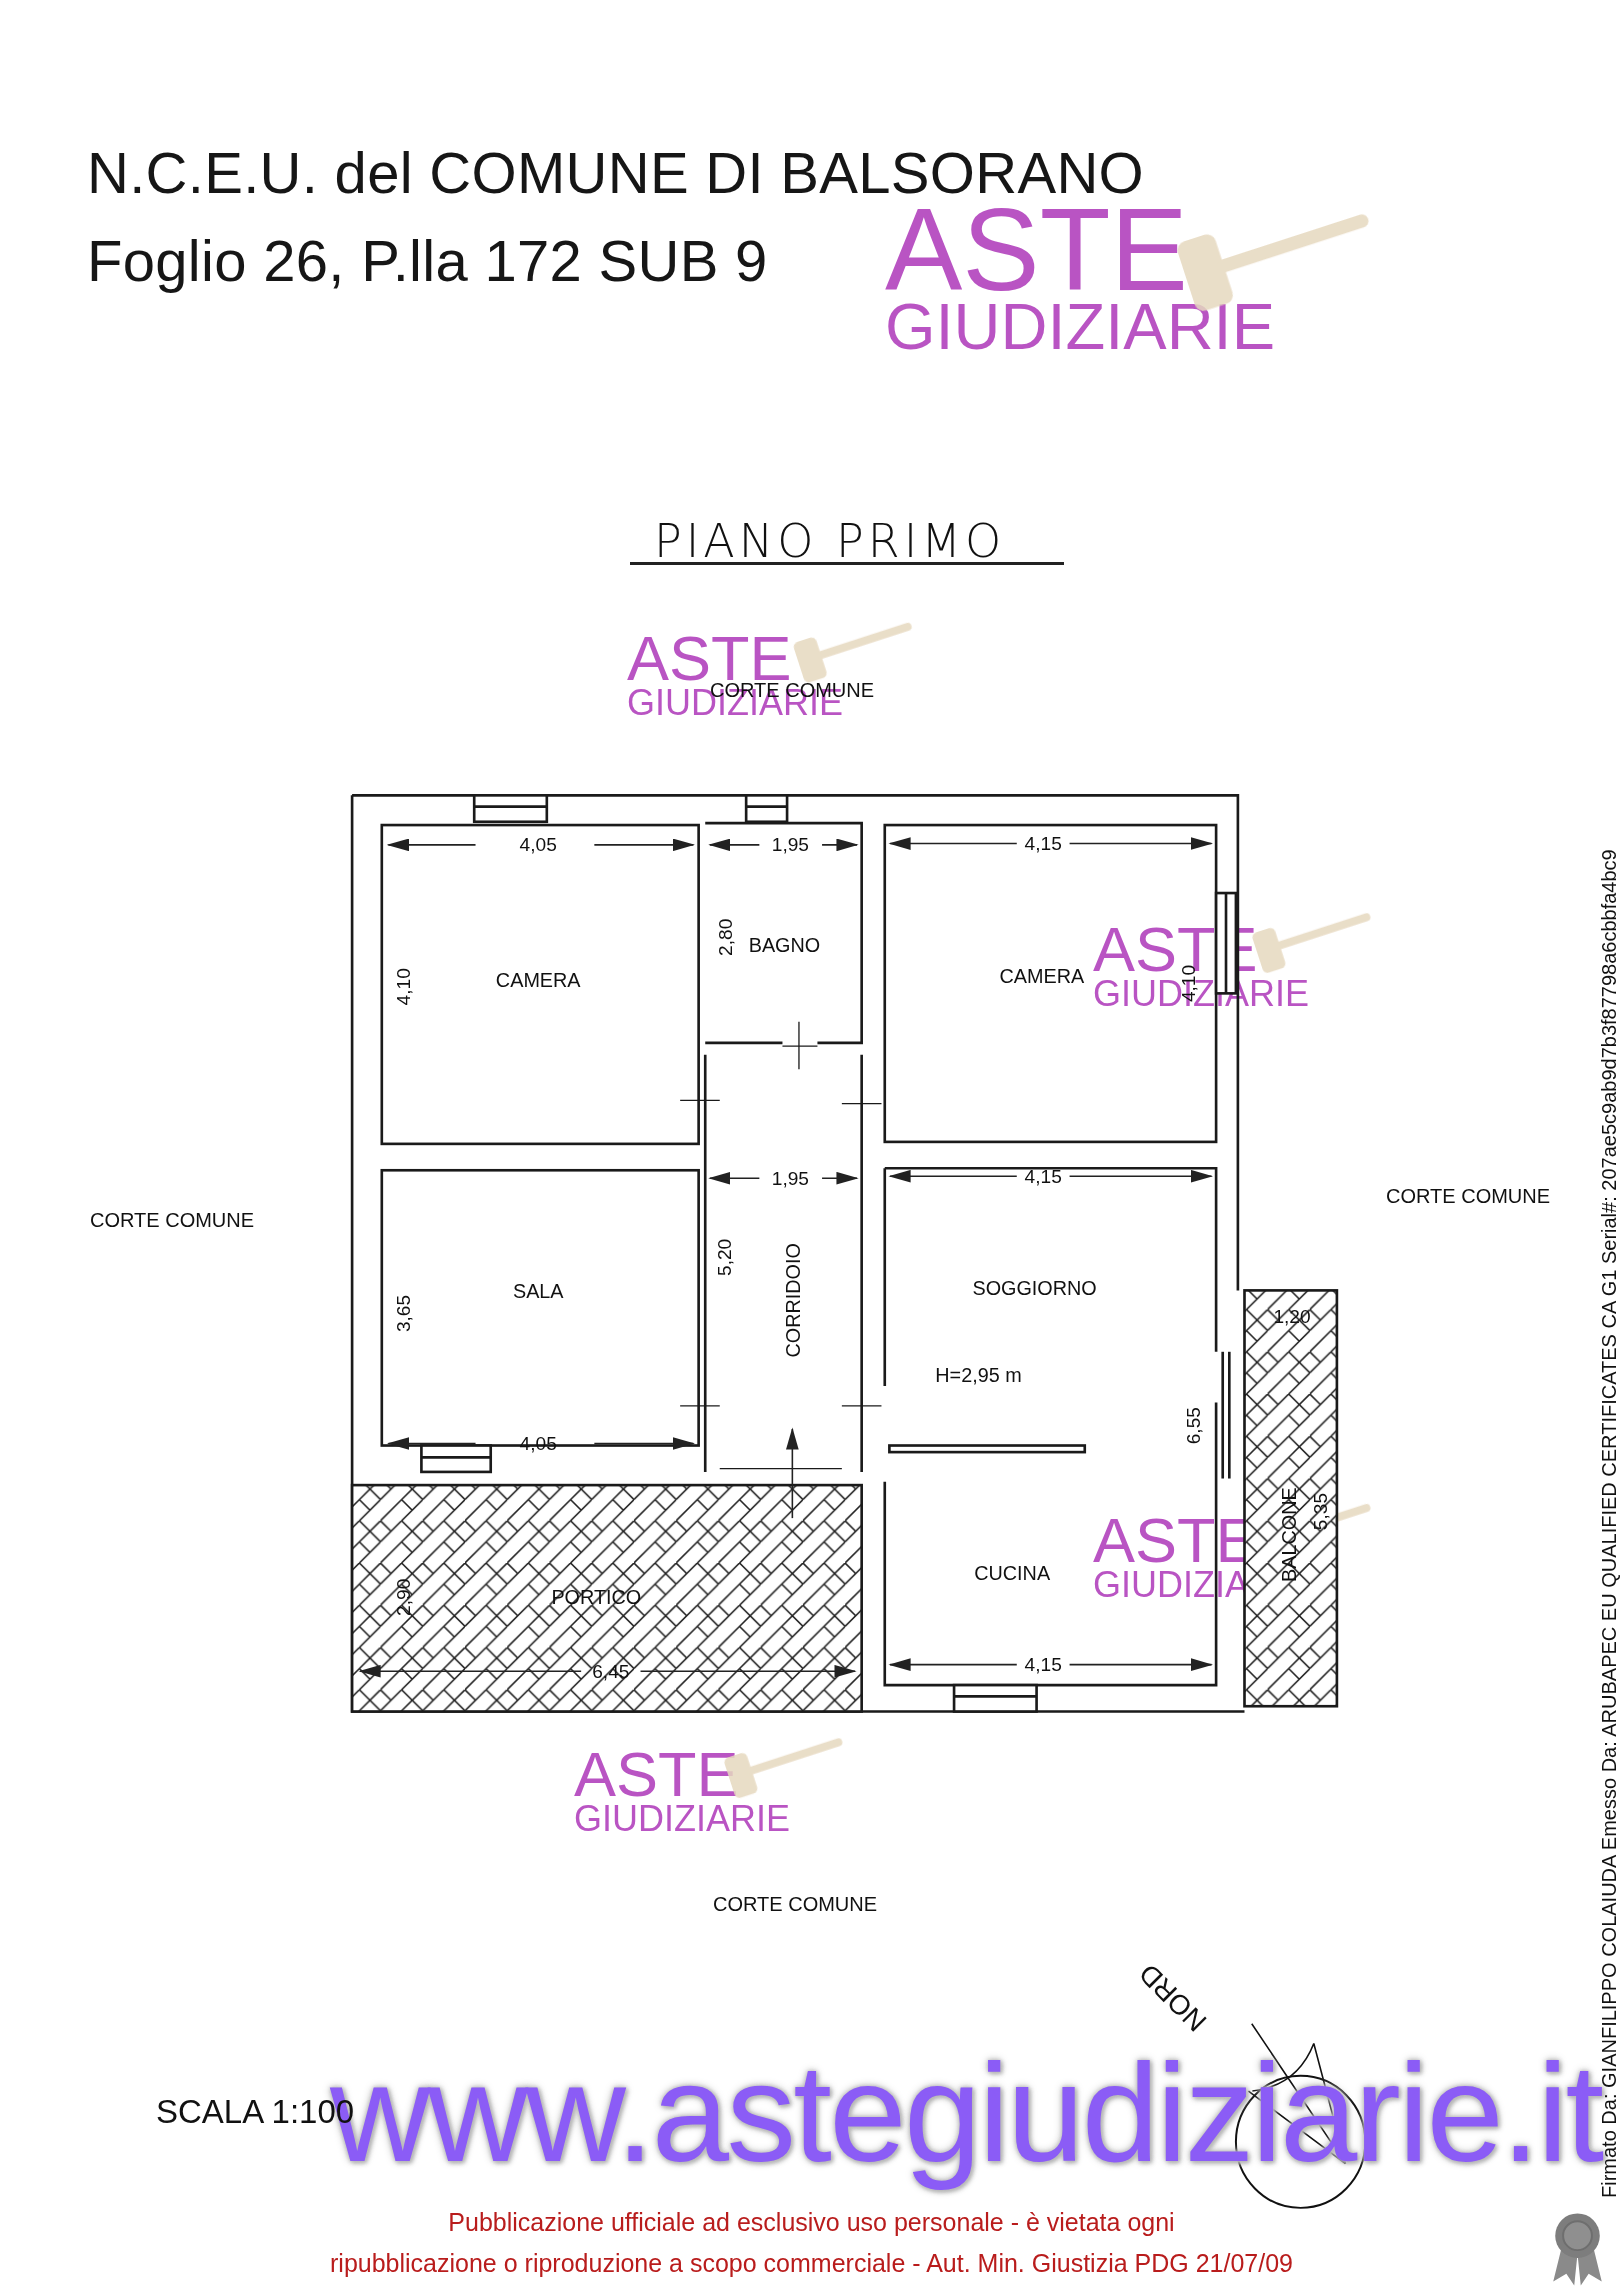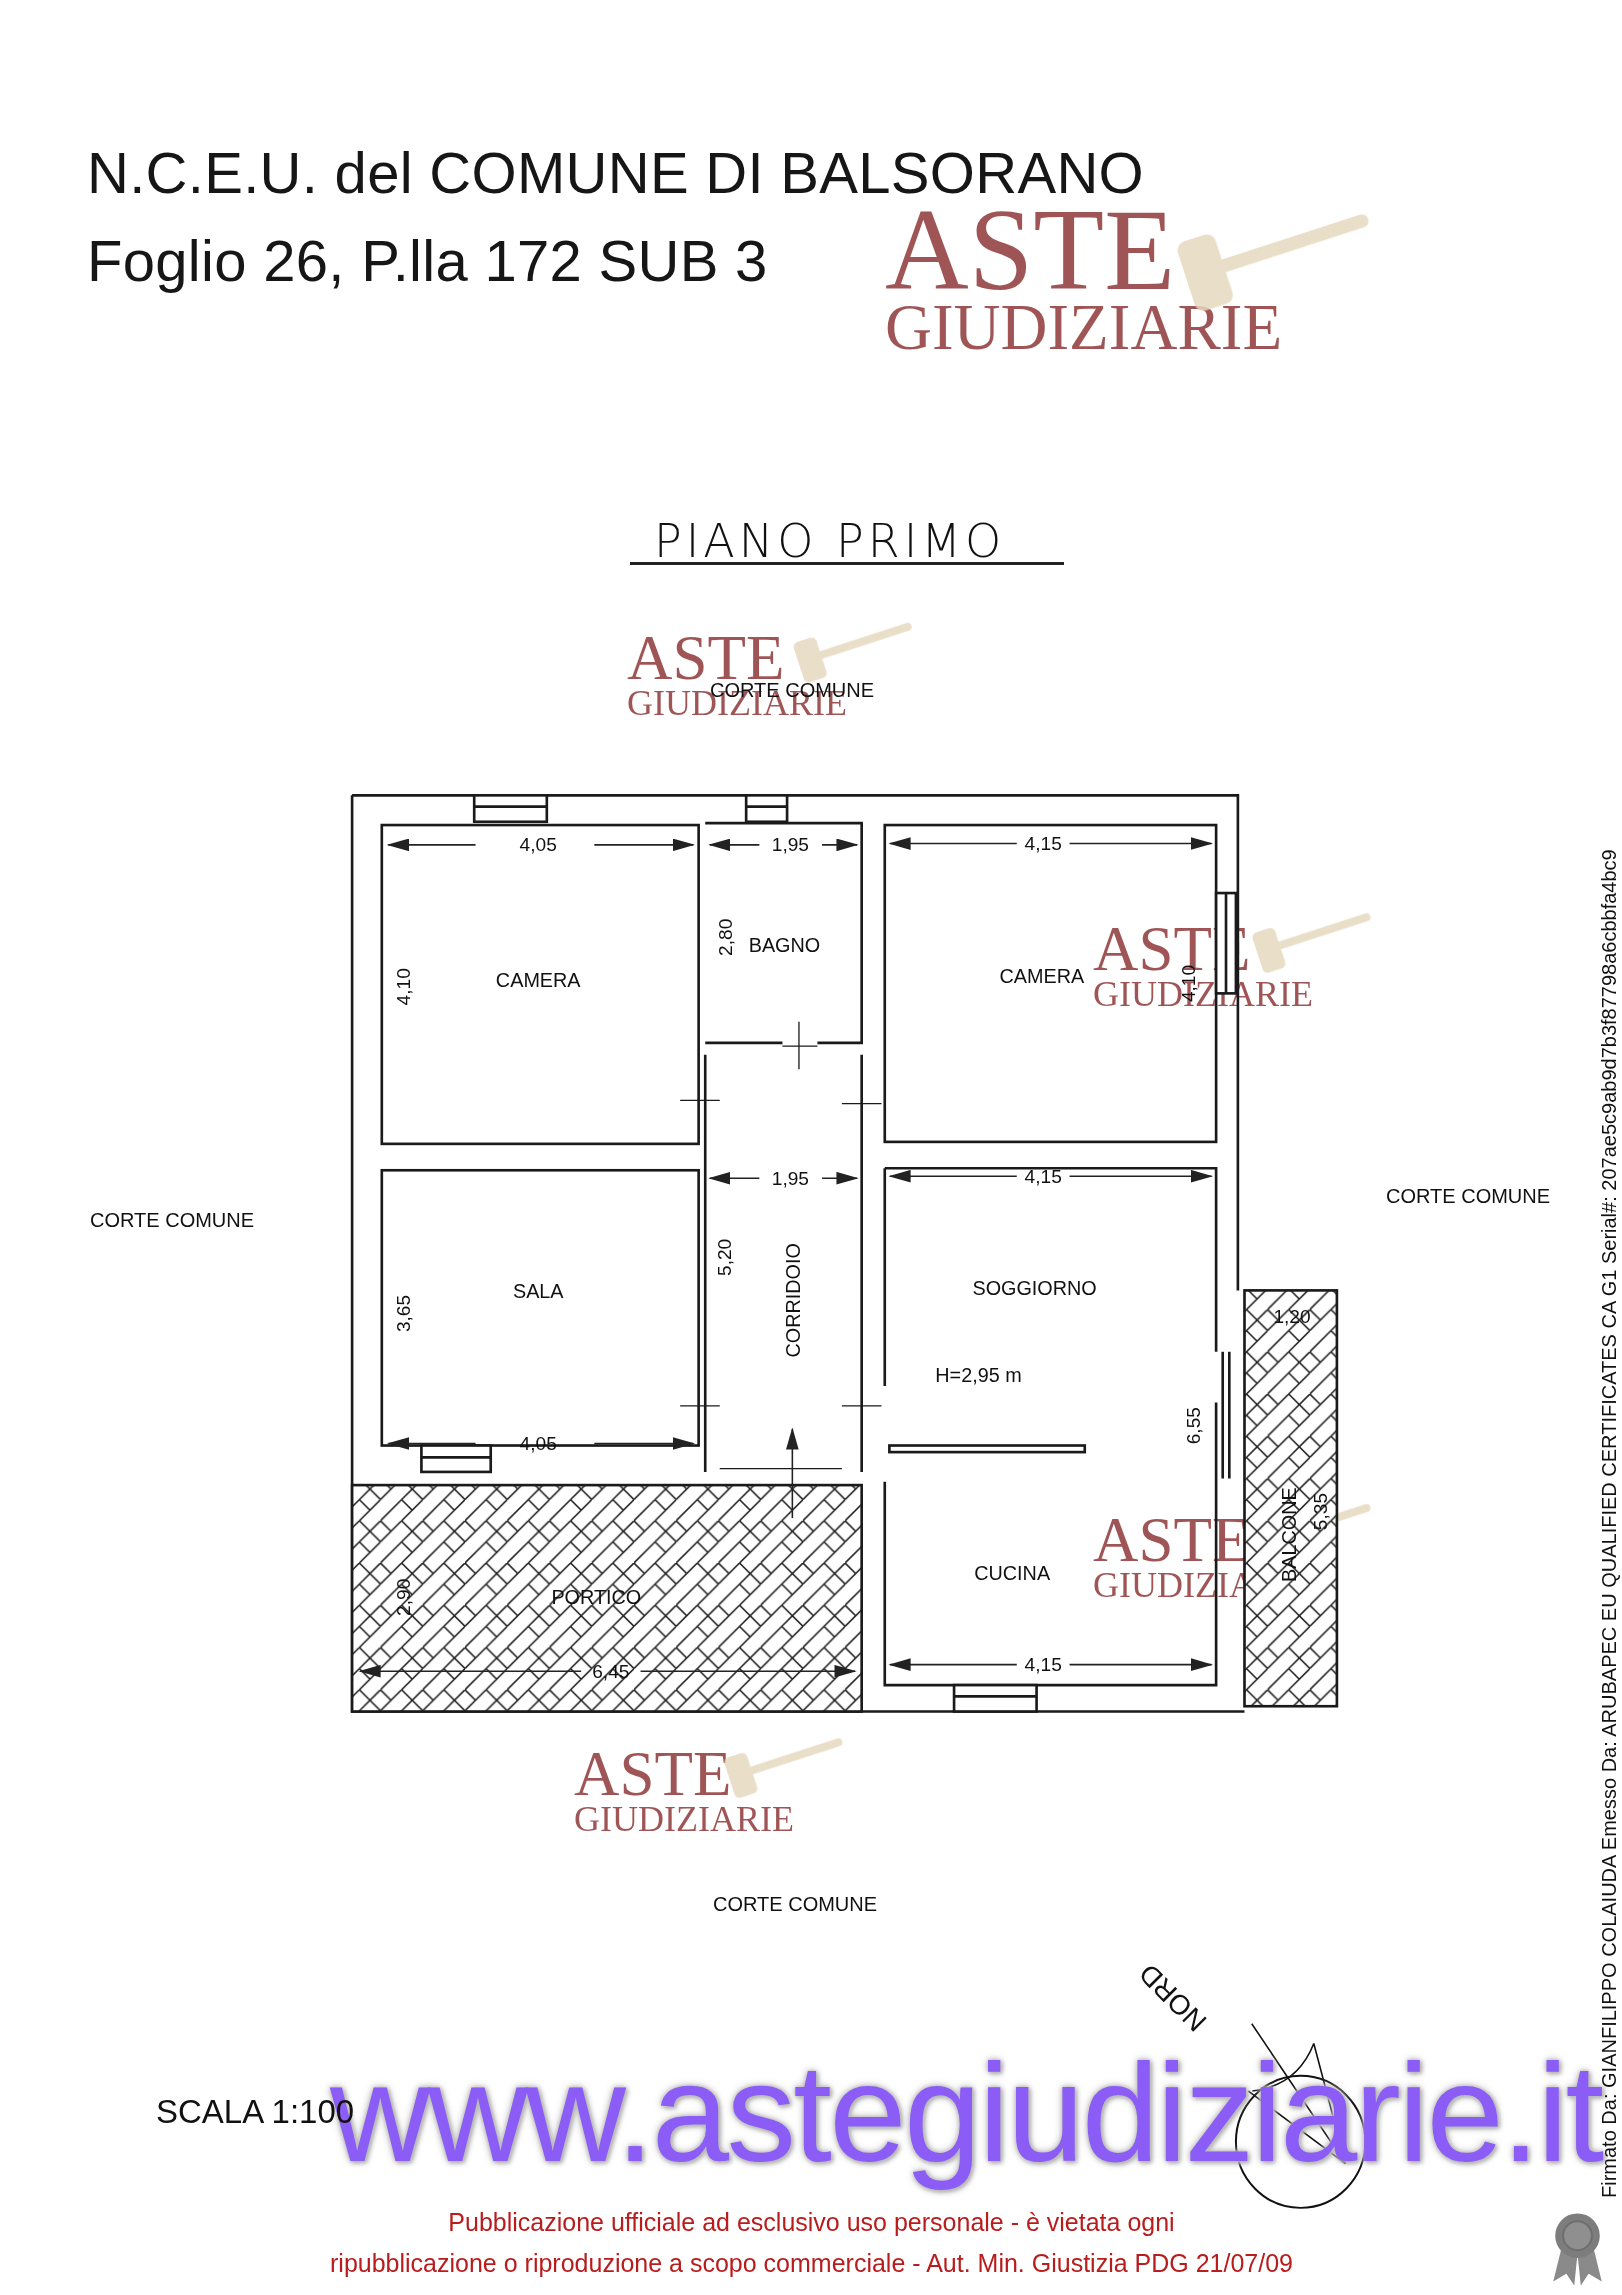--- a/index.html
+++ b/index.html
@@ -1,37 +1,37 @@
 <!DOCTYPE html>
 <html style="font-size:10.6px"><head>
 <meta charset="utf-8">
 <style>
   html,body{margin:0;padding:0;background:#fff;}
   body{width:1623px;height:2295px;position:relative;overflow:hidden;font-family:"Liberation Sans",sans-serif;color:#111;}
   .abs{position:absolute;}
   .title{left:87px;font-size:58px;line-height:1;color:#161616;white-space:nowrap;letter-spacing:0.3px;text-align:center;}
-  .wm{color:#7f1d1d;opacity:.75;font-family:Liberation Serif, serif;line-height:.9;white-space:nowrap;}
+  .wm{color:#a21caf;opacity:.75;font-family:Liberation Sans, sans-serif;line-height:.9;white-space:nowrap;}
   .wm .a{display:block;font-weight:300;}
   .wm .g{display:block;font-weight:300;}
   .plan{left:0;top:0;width:1623px;height:2295px;}
   .lbl{font-family:"Liberation Sans",sans-serif;fill:#111;}
   .big-wm{left:330px;top:2033px;font-size:139px;color:#8b5cf6;
           text-shadow:0 0 4px #bbb,0 0 8px #bbb,2px 2px 4px #aaa;letter-spacing:-2.6px;white-space:nowrap;}
   .notice{width:100%;text-align:center;font-size:25px;color:#b91c1c;line-height:41px;}
   .side{left:1598px;top:2198px;transform-origin:0 0;transform:rotate(-90deg);font-size:20px;white-space:nowrap;color:#111;font-family:"Liberation Sans",sans-serif;}
   .scale{left:156px;top:2093px;font-size:33px;}
   .piano{left:654px;top:514px;font-size:46px;letter-spacing:4px;font-family:"DejaVu Sans",sans-serif;font-weight:300;}
   .piano-line{left:630px;top:562px;width:434px;height:2.6px;background:#222;}
   .corte{font-size:20px;white-space:nowrap;}
 </style>
 </head>
 <body>
 
 <div class="abs title" style="top:144px;">N.C.E.U. del COMUNE DI BALSORANO</div>
-<div class="abs title" style="top:232px;">Foglio 26, P.lla 172 SUB 3</div>
+<div class="abs title" style="top:232px;">Foglio 26, P.lla 172 SUB 9</div>
 
 <div class="abs wm" style="left:885px;top:198px;font-size:116px;">
   <span class="a">ASTE</span>
   <span class="g" style="font-size:65px;margin-top:-4px;">GIUDIZIARIE</span>
 </div>
 <div class="abs wm" style="left:627px;top:630px;font-size:63px;">
   <span class="a">ASTE</span>
   <span class="g" style="font-size:36px;">GIUDIZIARIE</span>
 </div>
 <div class="abs wm" style="left:1093px;top:921px;font-size:63px;">

